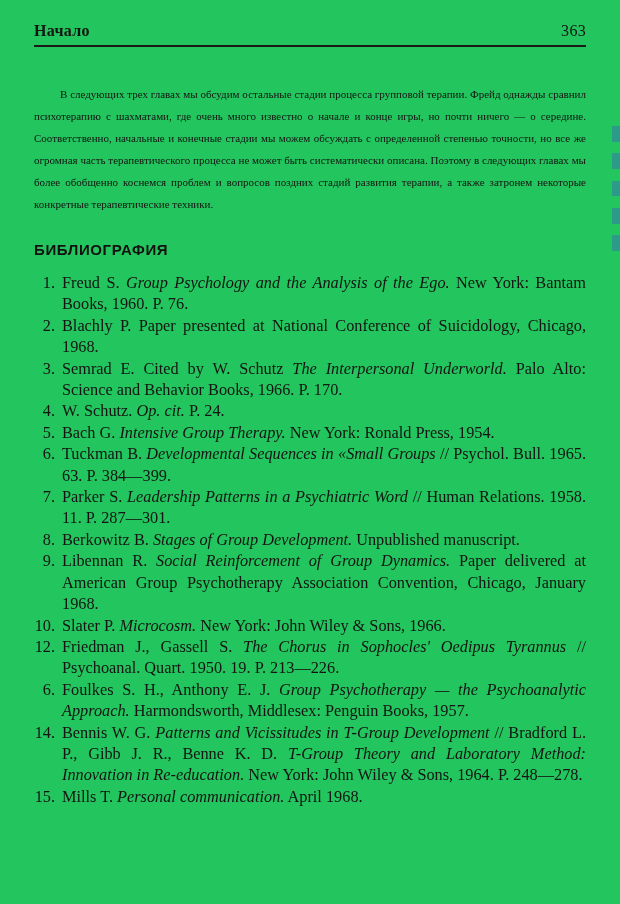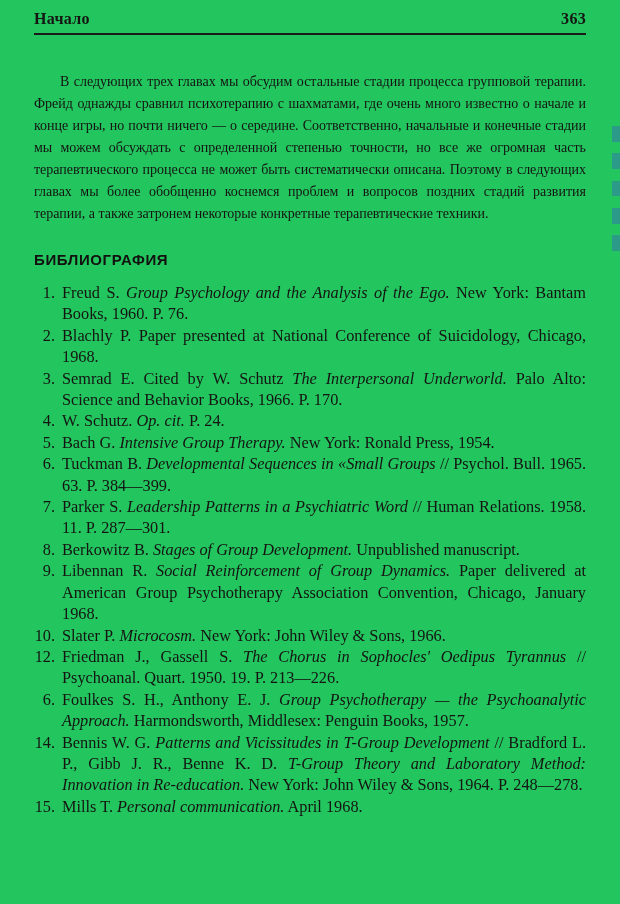--- a/index.html
+++ b/index.html
@@ -19,29 +19,29 @@
     padding: 10px 34px 12px 34px;
   }
   .running-head {
     display: flex;
     justify-content: space-between;
     align-items: baseline;
     font-size: 16px;
     font-weight: 600;
     letter-spacing: 0.3px;
   }
-  .running-head .page-number { font-weight: 700; }
+  .running-head .page-number { font-weight: 400; margin-top: 12px; }
   .rule {
     margin-top: 5px;
     height: 2px;
     background: #1b1a18;
   }
   .intro {
     margin: 36px 0 0 0;
-    font-size: 14px;
+    font-size: 11px;
     line-height: 22px;
     text-align: justify;
     text-indent: 26px;
   }
   .bib-title {
     margin: 26px 0 0 0;
     font-family: "Liberation Sans", sans-serif;
     font-size: 15px;
     font-weight: 800;
     letter-spacing: 0.6px;

